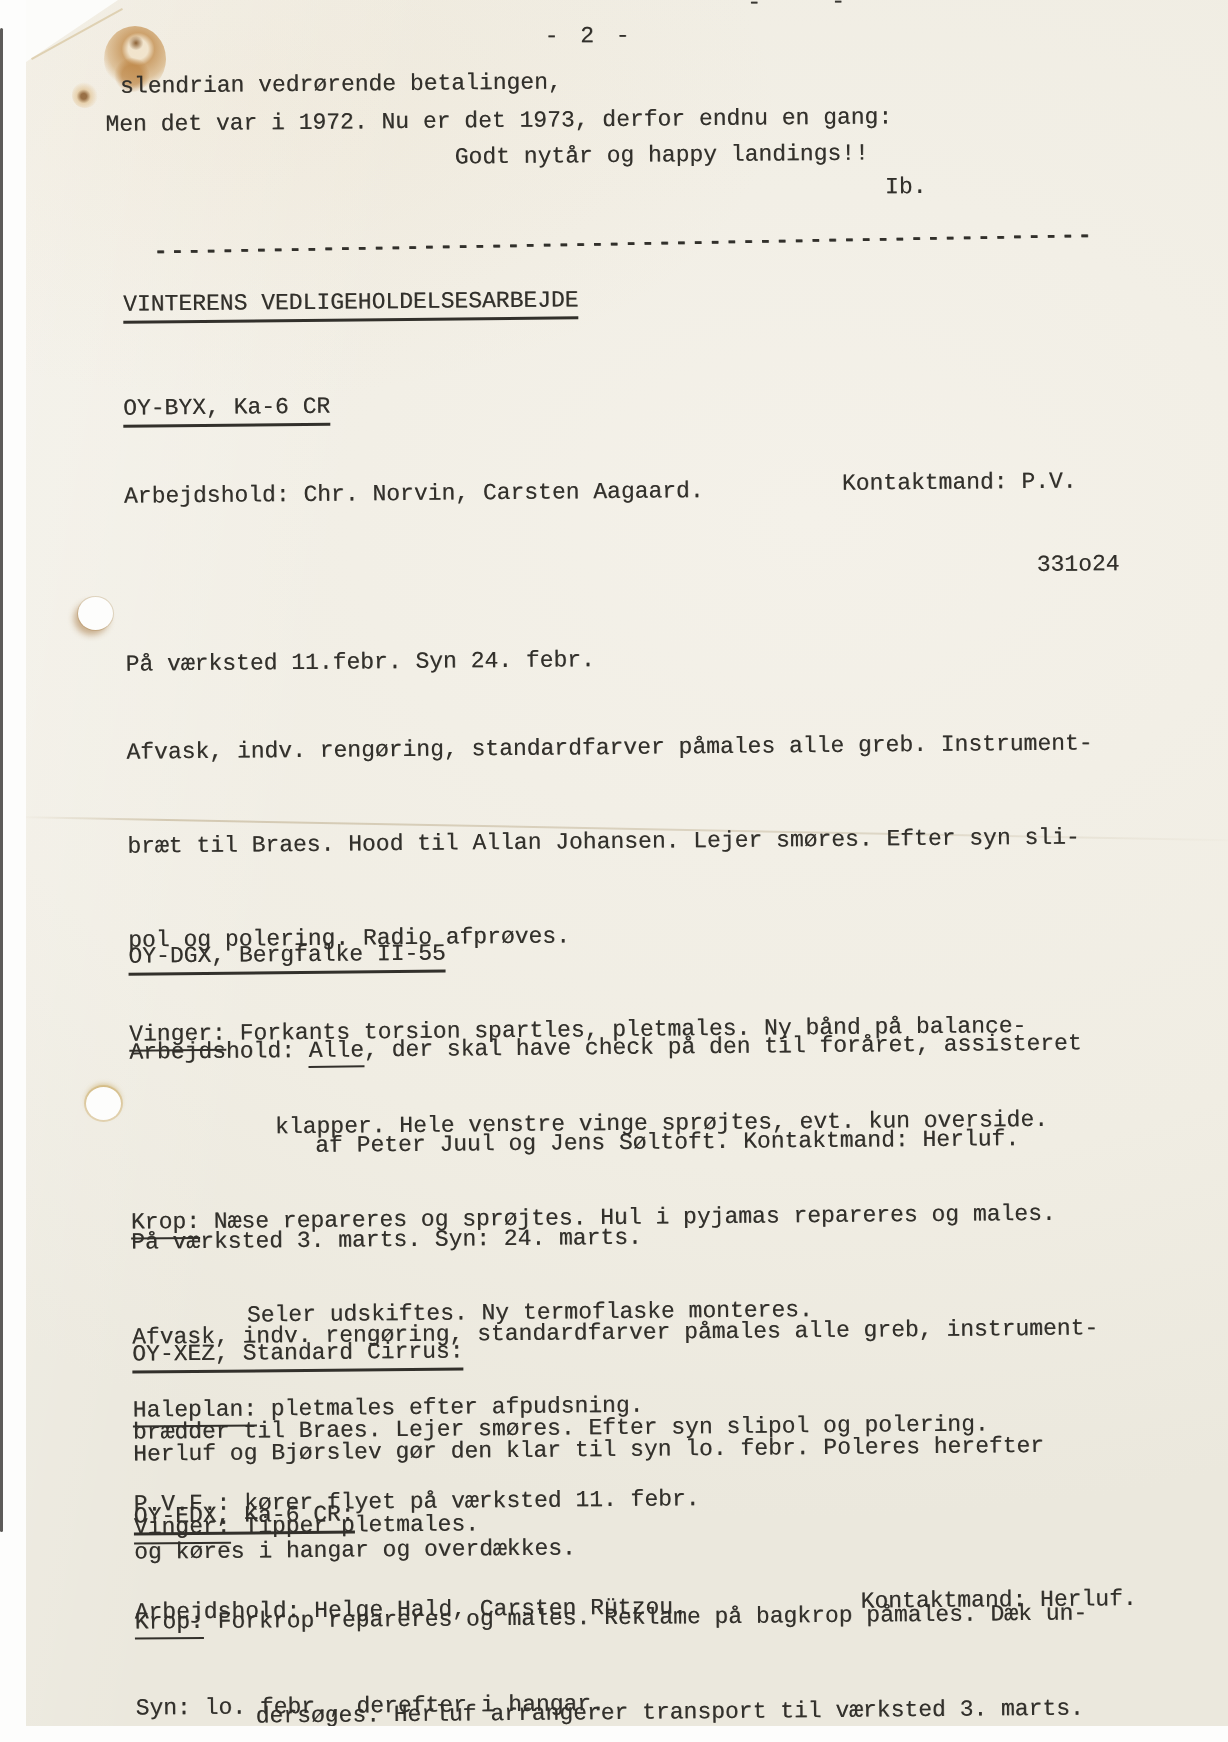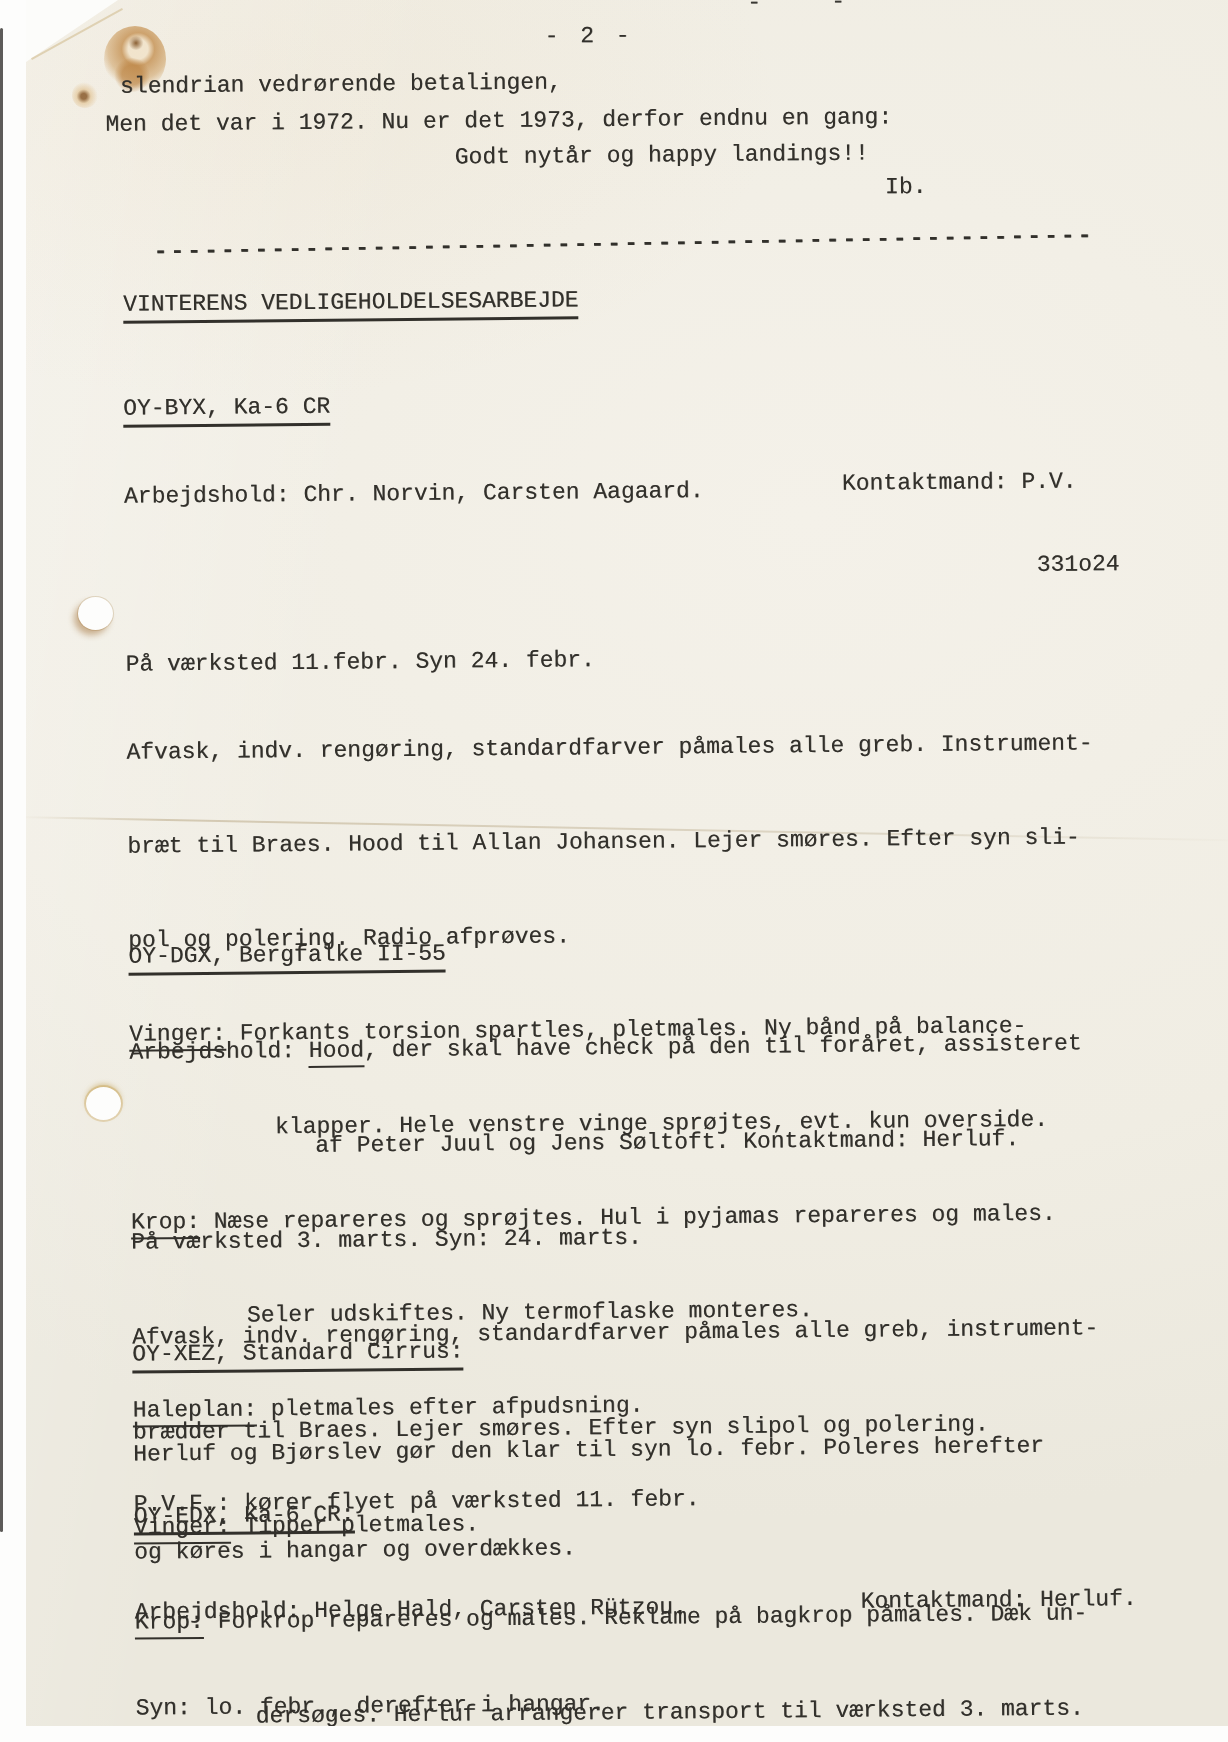--- a/index.html
+++ b/index.html
@@ -128,21 +128,21 @@
       <div class="ln ind145"><span></span><span class="ul"></span><span>klapper. Hele venstre vinge sprøjtes, evt. kun overside.</span></div>
       <div class="ln"><span></span><span class="ul">Krop:</span><span> Næse repareres og sprøjtes. Hul i pyjamas repareres og males.</span></div>
       <div class="ln ind115"><span></span><span class="ul"></span><span>Seler udskiftes. Ny termoflaske monteres.</span></div>
       <div class="ln"><span></span><span class="ul">Haleplan:</span><span> pletmales efter afpudsning.</span></div>
       <div class="ln"><span></span><span class="ul"></span><span>P.V.F.: kører flyet på værksted 11. febr.</span></div>
     </div>
 
     
     <div class="sec s2" style="top:892px;">
       <div class="hwrap"><span class="h-u">OY-DGX, Bergfalke II-55</span></div>
-      <div class="ln"><span>Arbejdshold: </span><span class="ul">Hood</span><span>, der skal have check på den til foråret, assisteret</span></div>
+      <div class="ln"><span>Arbejdshold: </span><span class="ul">Alle</span><span>, der skal have check på den til foråret, assisteret</span></div>
       <div class="ln ind185"><span></span><span class="ul"></span><span>af Peter Juul og Jens Søltoft. Kontaktmand: Herluf.</span></div>
       <div class="ln"><span></span><span class="ul"></span><span>På værksted 3. marts. Syn: 24. marts.</span></div>
       <div class="ln"><span></span><span class="ul"></span><span>Afvask, indv. rengøring, standardfarver påmales alle greb, instrument-</span></div>
       <div class="ln"><span></span><span class="ul"></span><span>brædder til Braes. Lejer smøres. Efter syn slipol og polering.</span></div>
       <div class="ln"><span></span><span class="ul">Vinger:</span><span> Tipper pletmales.</span></div>
       <div class="ln"><span></span><span class="ul">Krop:</span><span> Forkrop repareres og males. Reklame på bagkrop påmales. Dæk un-</span></div>
       <div class="ln ind120"><span></span><span class="ul"></span><span>dersøges. Herluf arrangerer transport til værksted 3. marts.</span></div>
     </div>
 
     

